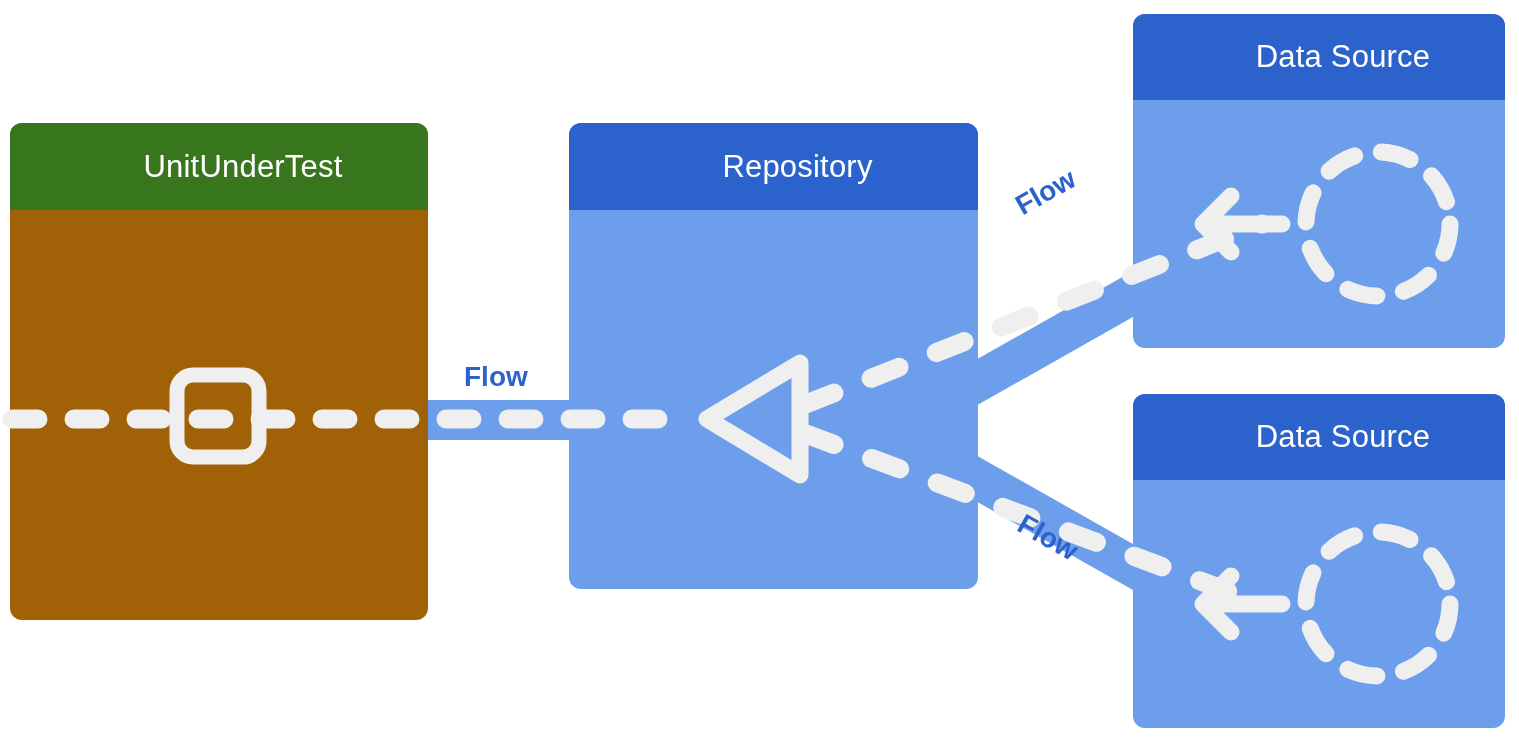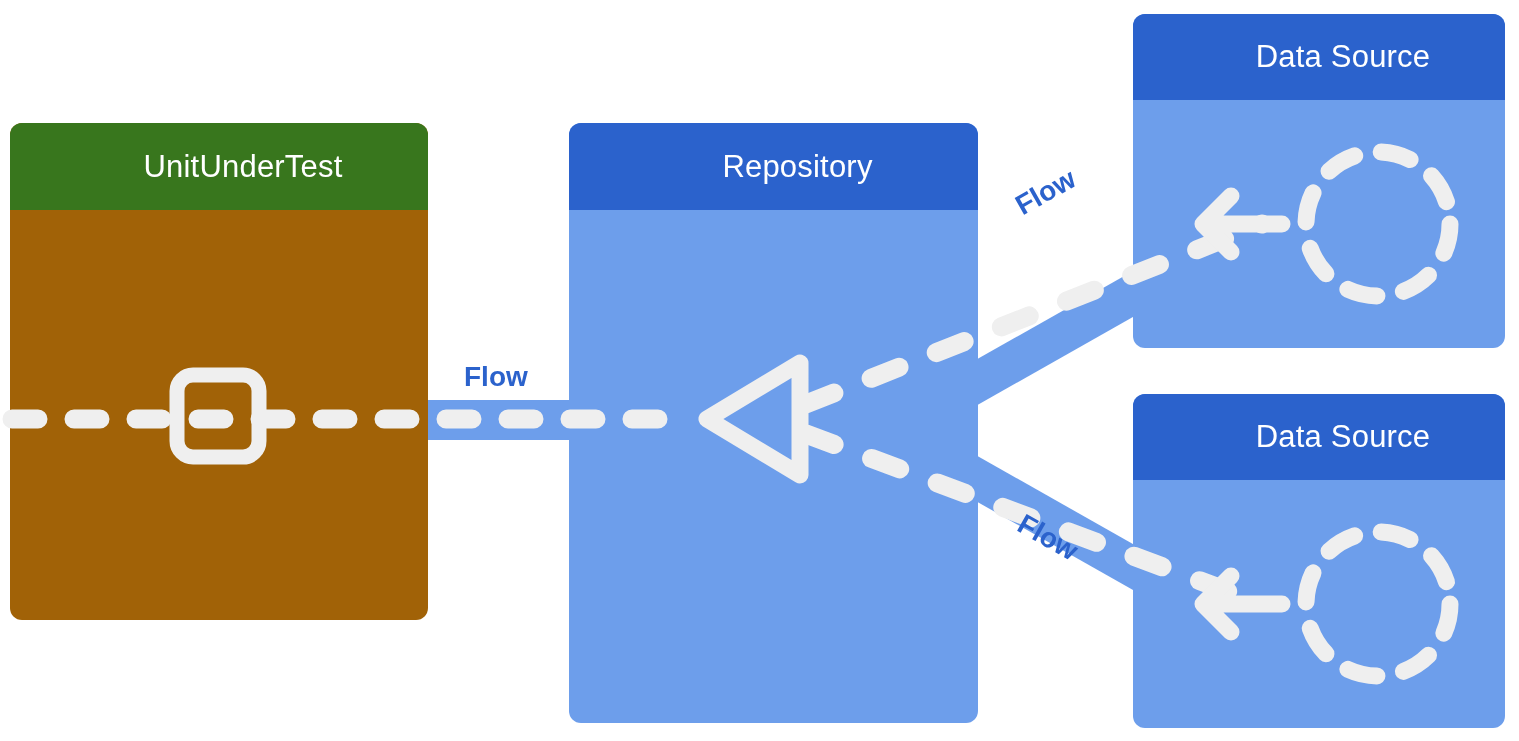--- a/index.html
+++ b/index.html
@@ -36,21 +36,21 @@
   #unit-under-test{
     left:10px;top:123px;width:418px;height:497px;
     background:#a16207;
   }
   #unit-under-test .node-header{
     height:87px;background:#38761d;font-size:31px;
   }
 
   
   #repository{
-    left:569px;top:123px;width:409px;height:600px;
+    left:569px;top:123px;width:409px;height:466px;
     background:#6d9eeb;
   }
   #repository .node-header{
     height:87px;background:#2b62cc;font-size:31px;
   }
 
   
   .data-source{
     left:1133px;width:372px;height:334px;
     background:#6d9eeb;

